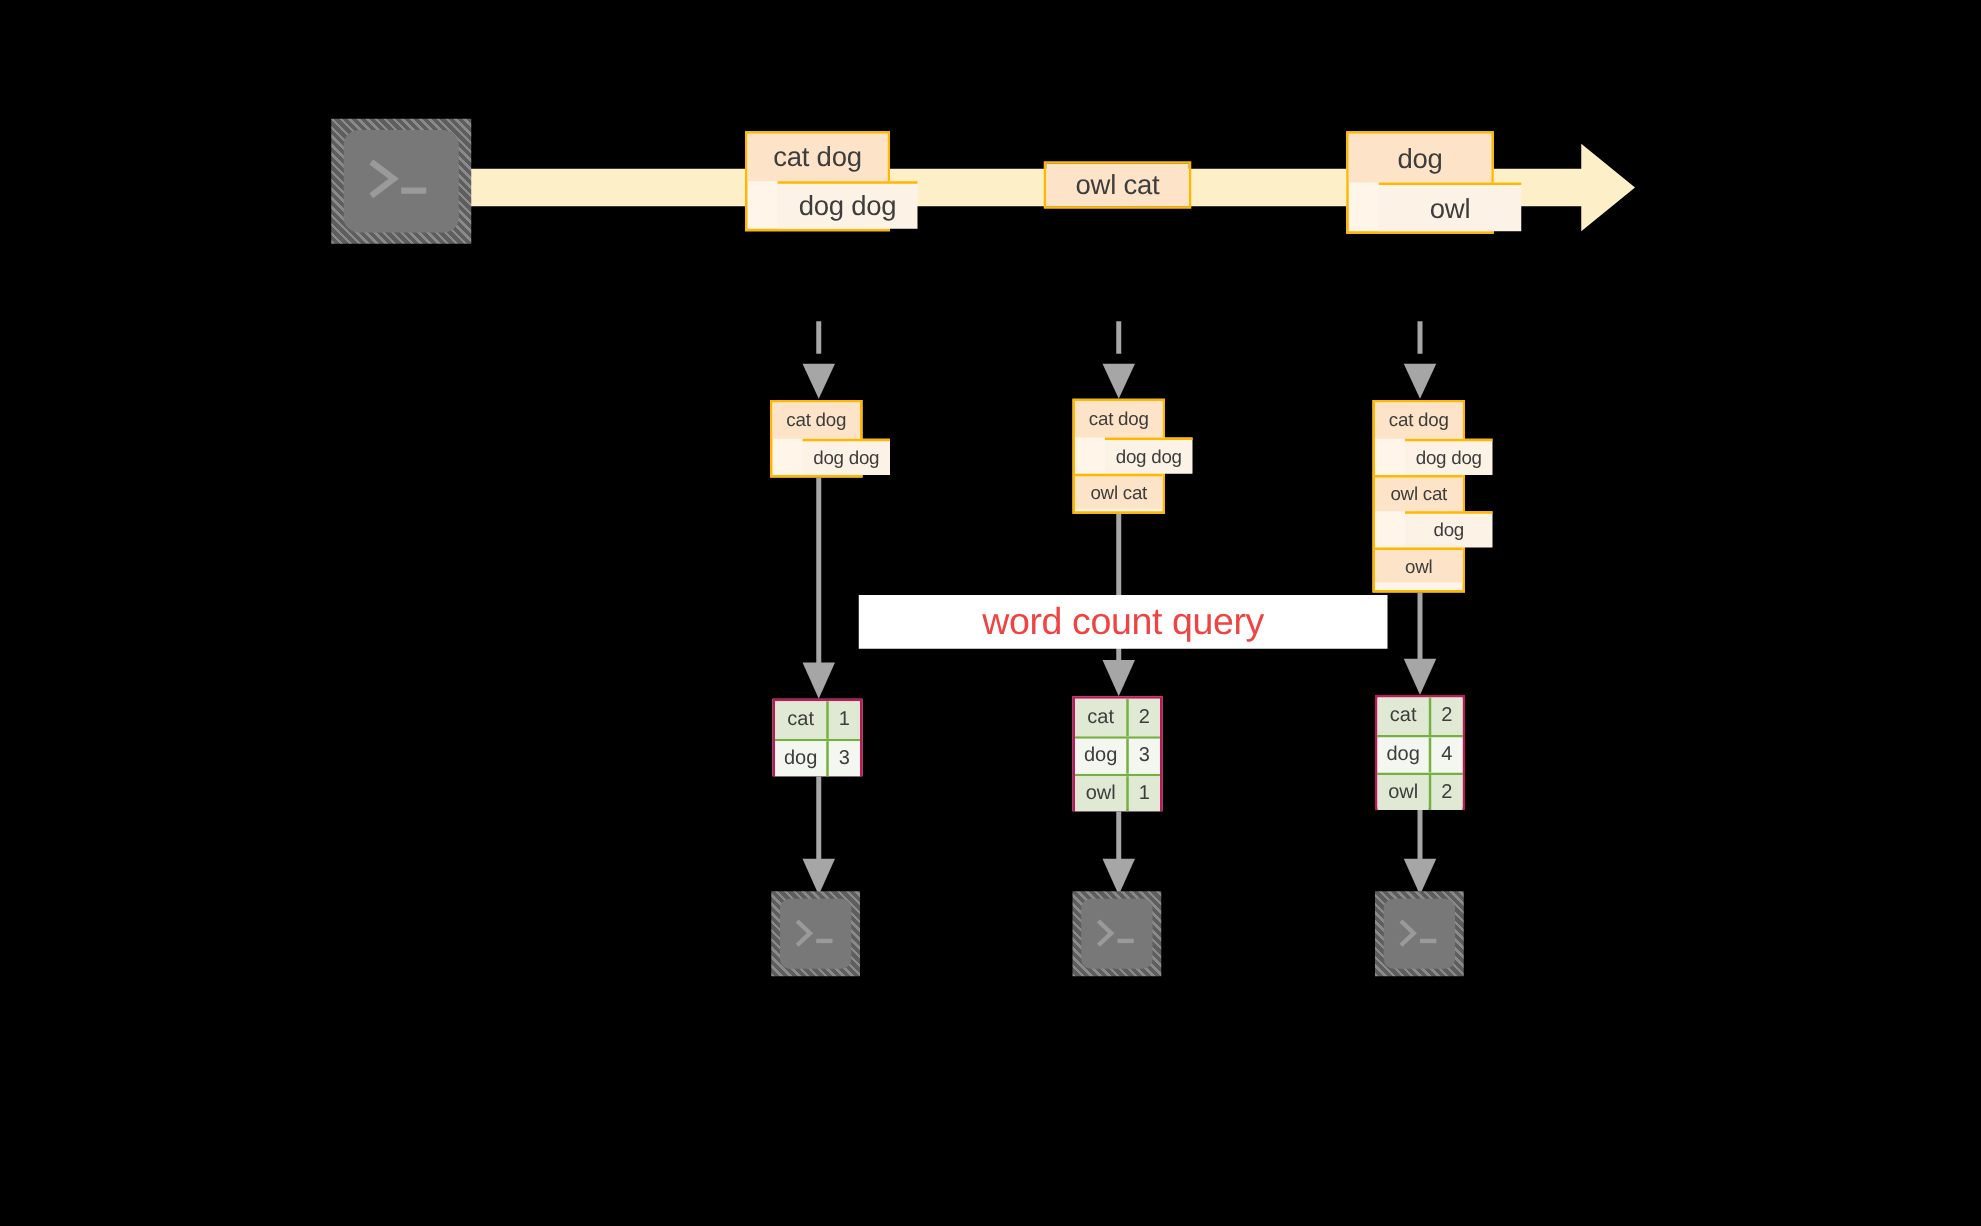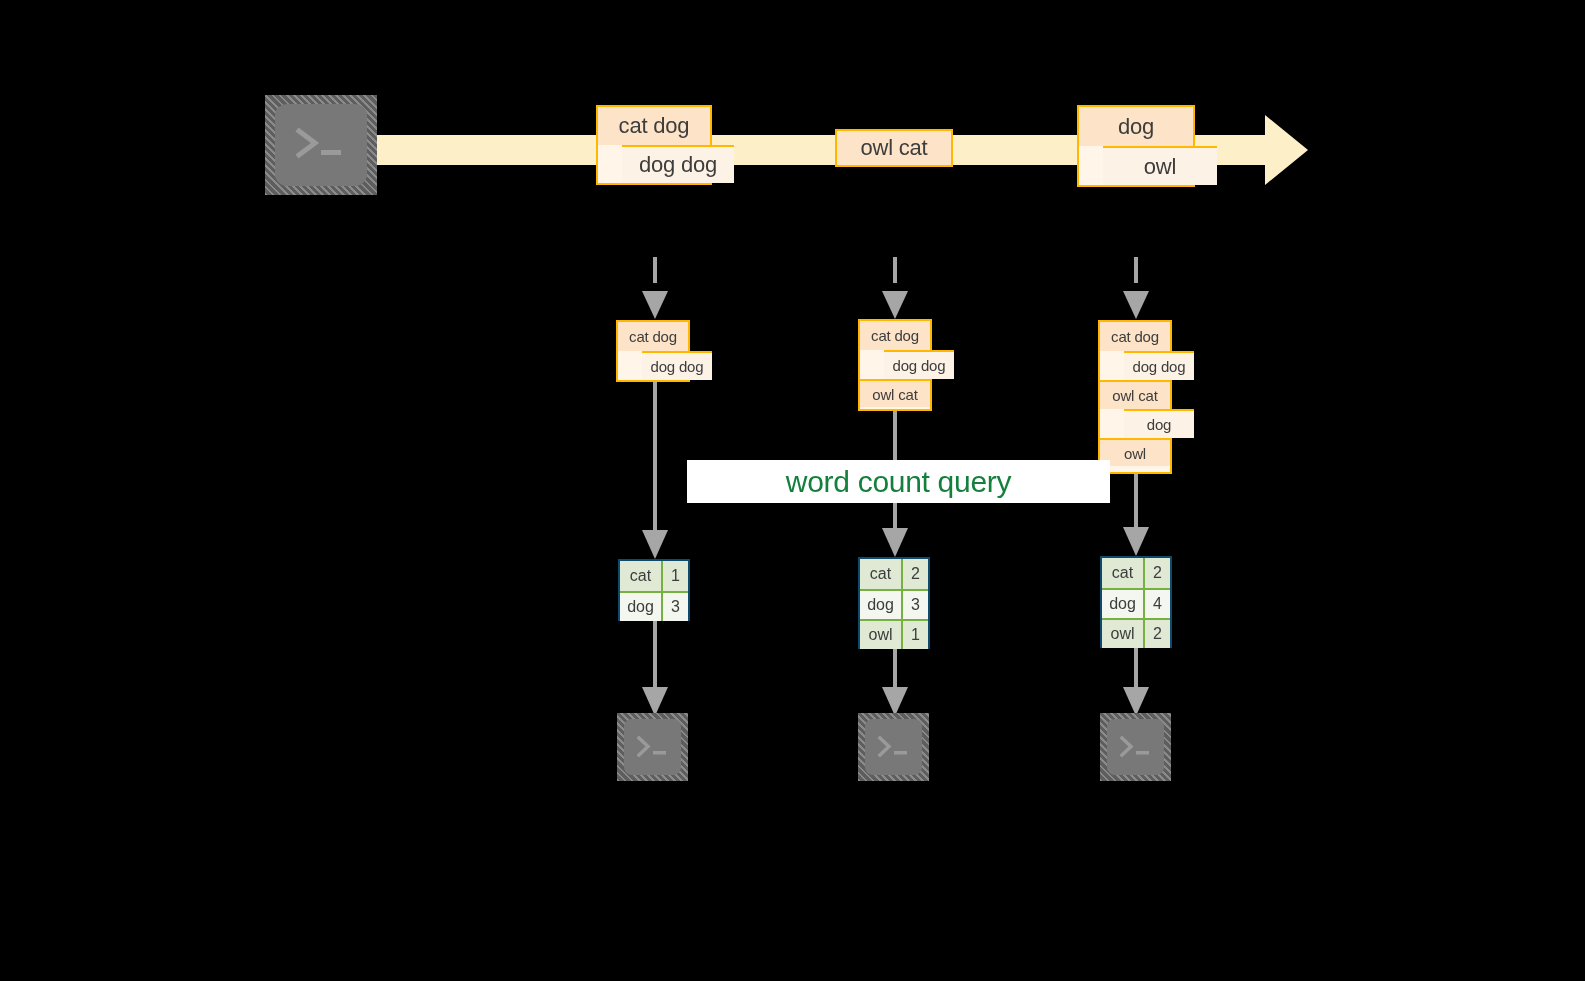--- a/index.html
+++ b/index.html
@@ -56,21 +56,21 @@
     letter-spacing: -0.2px;
   }
   .obox .row.dark  { background: #fde3c7; }
   .obox .row.light { background: #fdf2e6; margin-left: 24px; }
   .obox .row + .row { border-top: 2px solid #ffb700; }
 
   
   .gbox {
     position: absolute;
     box-sizing: border-box;
-    border: 2px solid #0c4a6e;
+    border: 2px solid #be185d;
     background: #f2f7ec;
   }
   .gbox .grow {
     box-sizing: border-box;
     width: 100%;
     display: flex;
     height: 30px;
   }
   .gbox .grow + .grow { border-top: 2px solid #76b041; }
   .gbox .gcell {
@@ -90,23 +90,24 @@
   
   .conn { position: absolute; }
 
   
   .query-label {
     position: absolute;
     background: #ffffff;
     display: flex;
     align-items: center;
     justify-content: center;
-    color: #15803d;
+    color: #ef4444;
     font-size: 30px;
     letter-spacing: -0.3px;
+    margin-top: 16px;
   }
 </style>
 </head>
 <body>
 
 <div id="stage">
 
   <svg class="stream-arrow" style="left:360px; top:110px;" width="950" height="80" viewBox="0 0 950 80">
     <polygon points="0,25 905,25 905,5 948,40 905,75 905,55 0,55" fill="#fdf0c8"></polygon>
   </svg>

